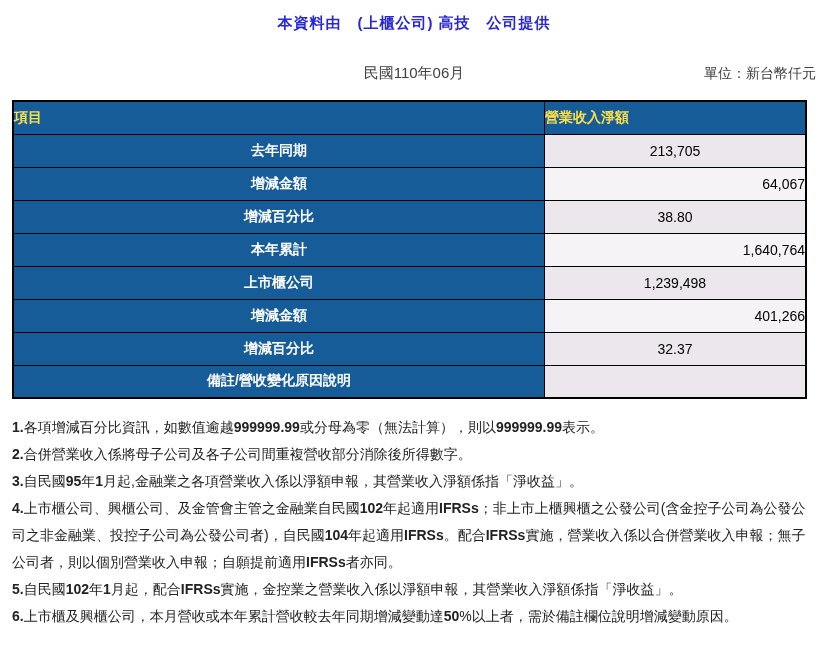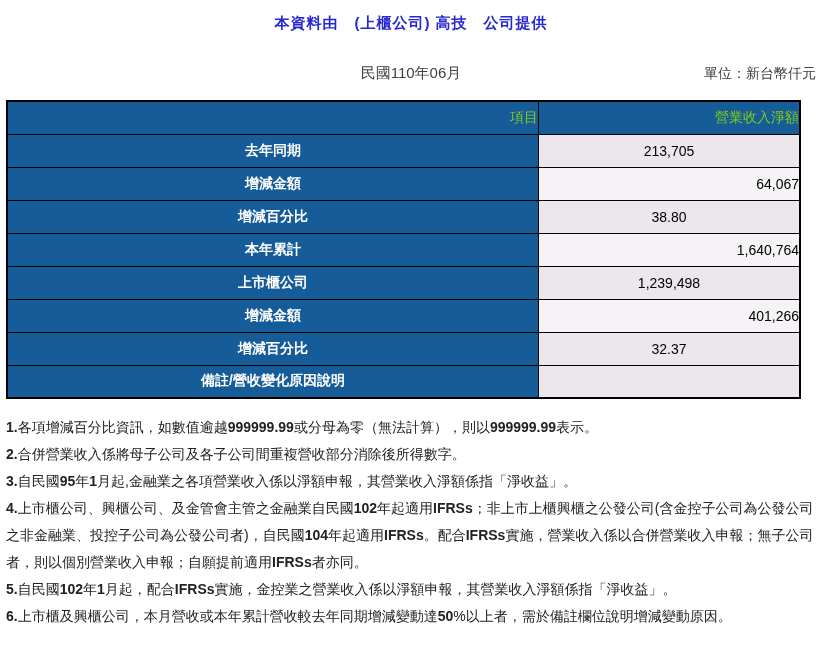--- a/index.html
+++ b/index.html
@@ -11,21 +11,21 @@
     --muted:#404040;
     --text:#1a1a1a;
   }
   *{box-sizing:border-box;}
   html,body{margin:0;padding:0;}
   body{
     width:835px;height:647px;background:#ffffff;
     font-family:"Liberation Sans","DejaVu Sans",sans-serif;
     color:var(--text);overflow:hidden;
   }
-  .page{padding:10px 19px 0 6px;}
+  .page{padding:10px 19px 0 12px;}
   .title{
     text-align:center;color:var(--title-blue);font-weight:bold;
     font-size:15px;letter-spacing:1px;margin-top:4px;
   }
   .subheader{position:relative;margin-top:31px;height:20px;}
   .period{
     display:block;text-align:center;color:var(--muted);font-size:15px;
   }
   .unit{
     position:absolute;right:0;top:1px;color:var(--muted);font-size:14px;
@@ -34,21 +34,21 @@
     border-collapse:collapse;margin-top:16px;width:795px;
     border:2px solid var(--border);table-layout:fixed;
   }
   table.rev-table th,table.rev-table td{
     border:1px solid var(--border);height:33px;padding:0;
     font-size:14px;vertical-align:middle;
   }
   th.col-item{width:494px;}
   th.col-val{width:243px;}
   .rev-table thead th{
-    background:var(--blue);color:#84cc16;font-weight:normal;text-align:right;
+    background:var(--blue);color:#fde047;font-weight:bold;text-align:left;
   }
   th.row-label{
     background:var(--blue);color:#ffffff;font-weight:bold;text-align:center;
   }
   td.row-value{
     text-align:right;padding-right:6px;color:#000;font-weight:normal;
   }
   td.shade-light{background:var(--cell-light);}
   td.shade-dark{background:var(--cell-dark);text-align:center;}
   .footnotes{margin-top:15px;}

